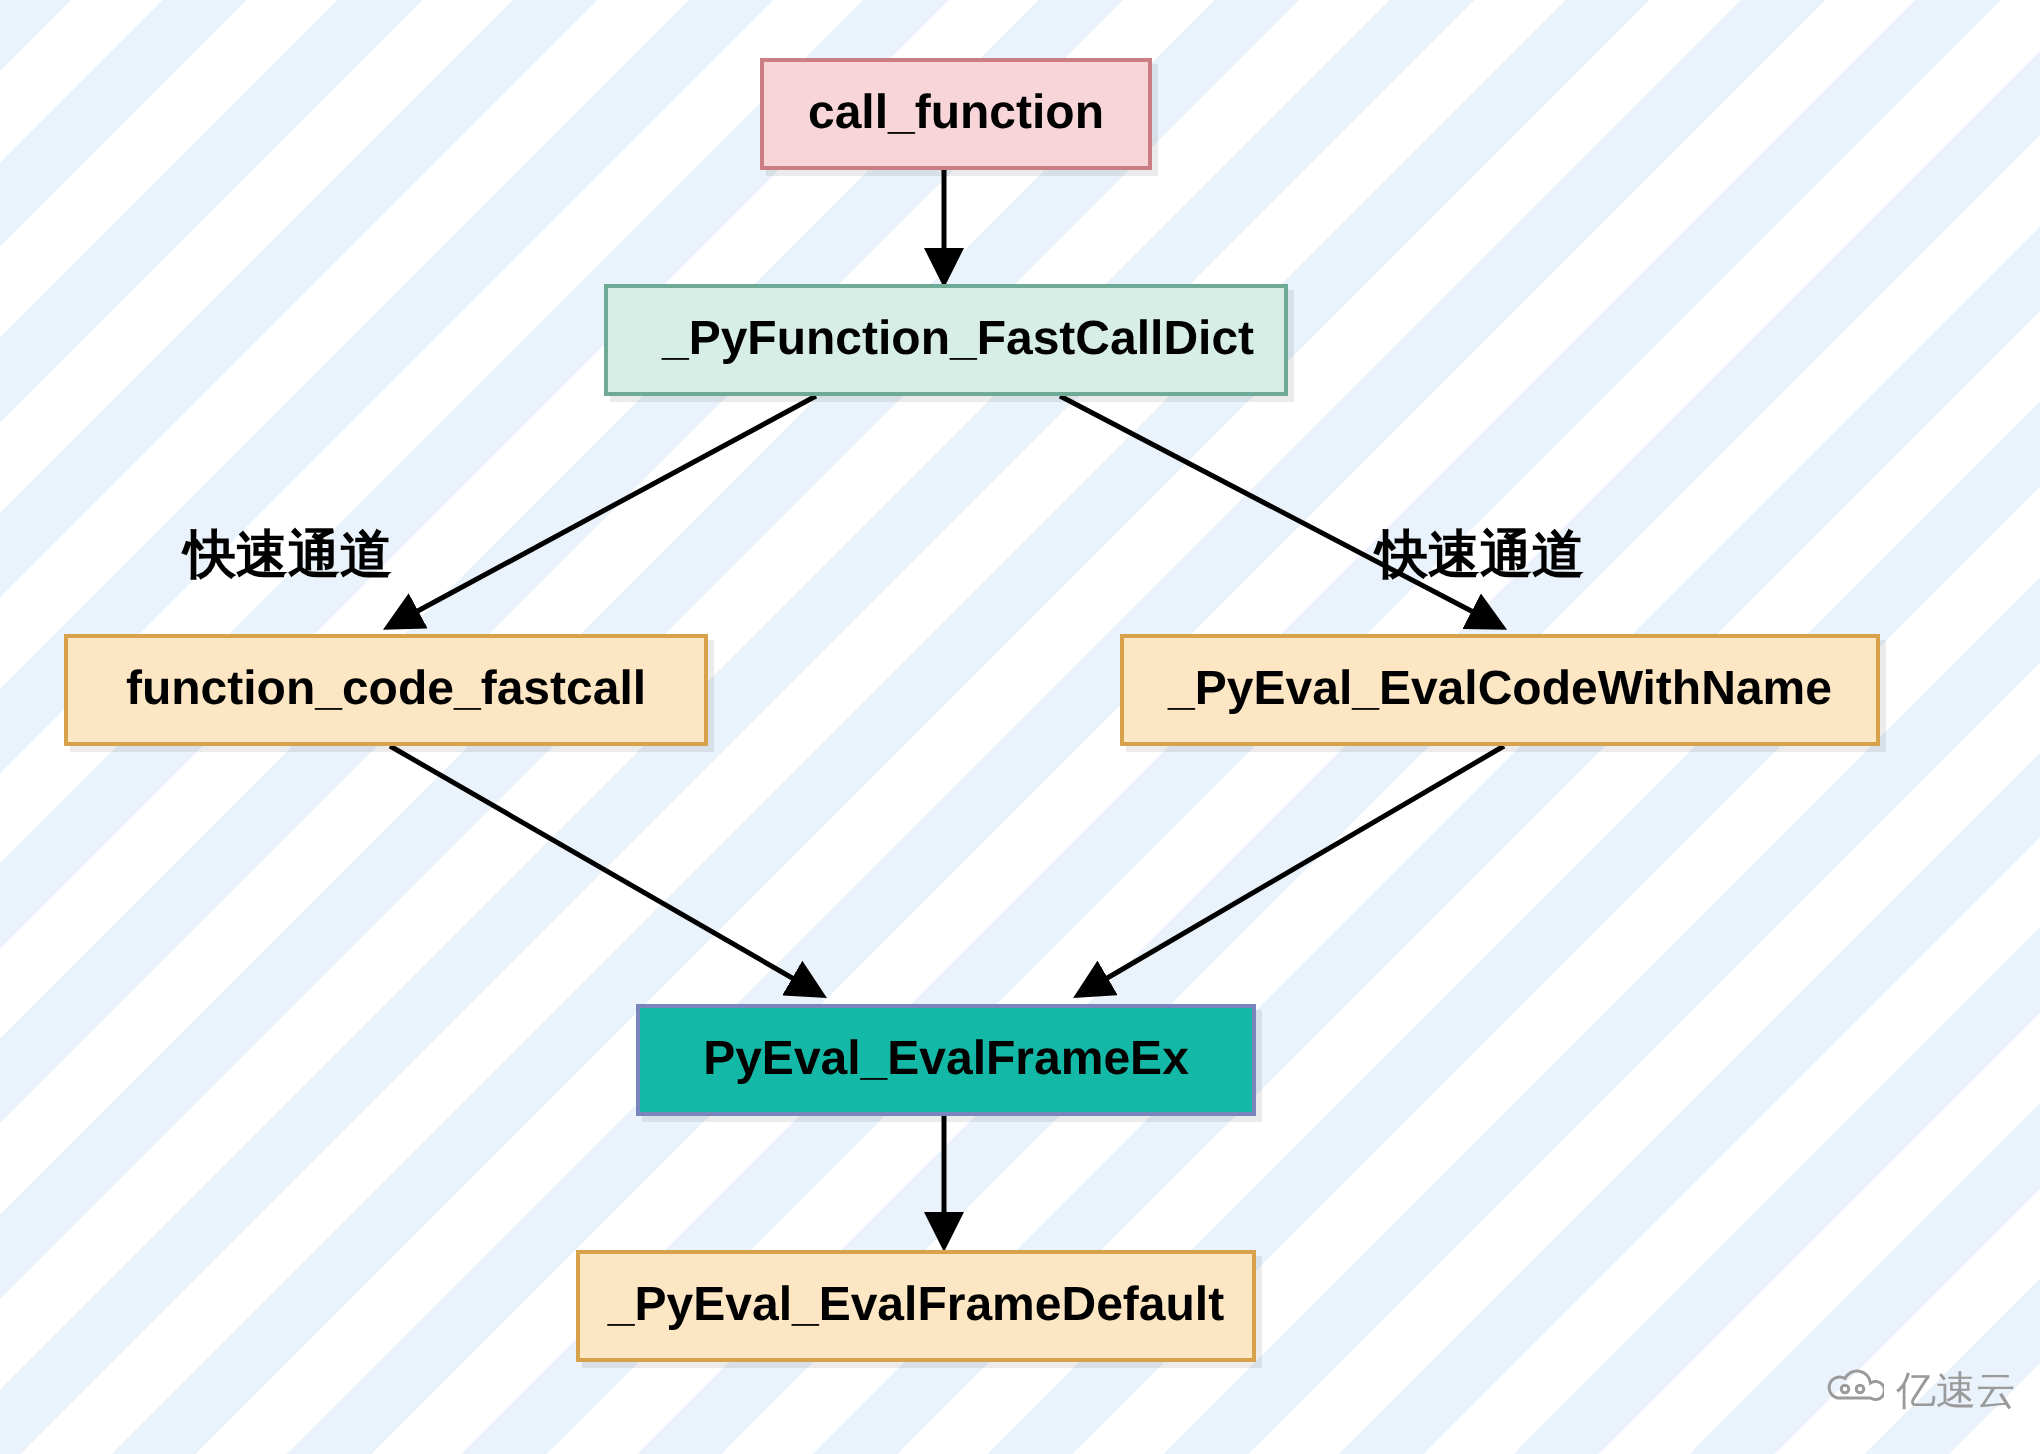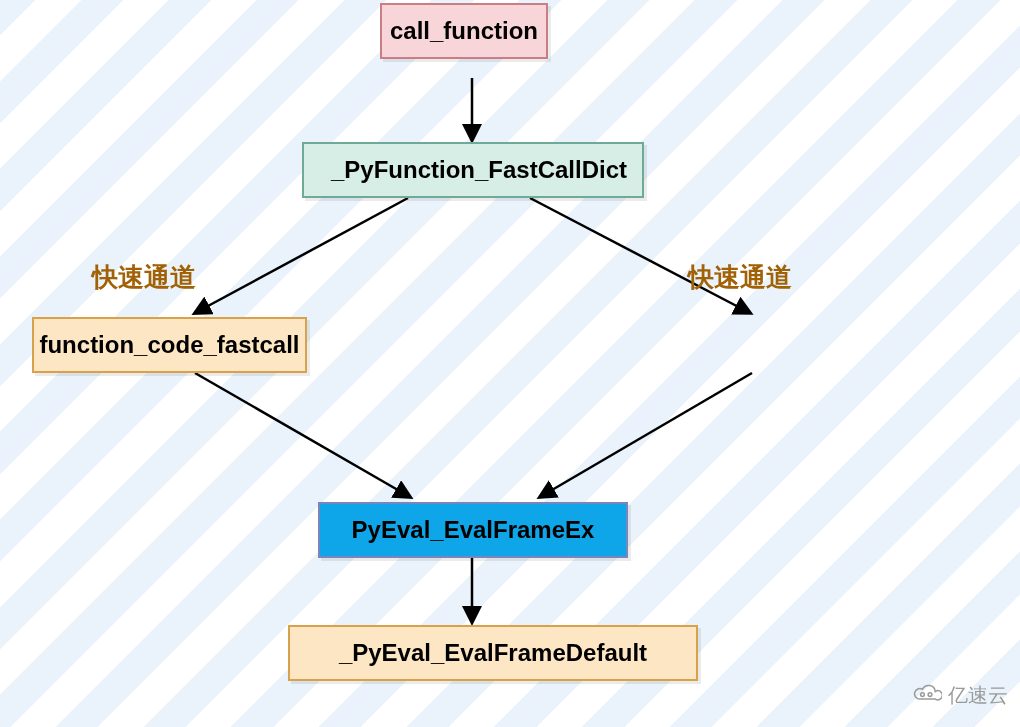--- a/index.html
+++ b/index.html
@@ -39,27 +39,27 @@
     font-size: 24px;
     font-weight: 600;
     color: #000;
     white-space: nowrap;
     box-shadow: 3px 3px 0 rgba(0,0,0,0.08);
     padding: 0 12px;
   }
   .node-pink   { background: #f8d5d8; border-color: #ca7e84; }
   .node-green  { background: #d6eee5; border-color: #6faa96; padding-left: 24px; }
   .node-orange { background: #fde6c4; border-color: #d8a24a; }
-  .node-blue   { background: #0ea5e9; border-color: #7a86bb; }
+  .node-blue   { background: #14b8a6; border-color: #7a86bb; }
 
   .label {
     position: absolute;
     font-size: 26px;
     font-weight: 700;
-    color: #a16207;
+    color: #000000;
     font-family: "Microsoft YaHei", "SimHei", sans-serif;
     white-space: nowrap;
   }
 
   svg.arrows {
     position: absolute;
     left: 0; top: 0;
     width: 1020px; height: 727px;
     pointer-events: none;
   }
@@ -97,30 +97,31 @@
 
     <line x1="530" y1="198" x2="750" y2="313" stroke="#000" stroke-width="2.5" marker-end="url(#ah)"></line>
 
     <line x1="195" y1="373" x2="410" y2="497" stroke="#000" stroke-width="2.5" marker-end="url(#ah)"></line>
 
     <line x1="752" y1="373" x2="540" y2="497" stroke="#000" stroke-width="2.5" marker-end="url(#ah)"></line>
 
     <line x1="472" y1="558" x2="472" y2="622" stroke="#000" stroke-width="2.5" marker-end="url(#ah)"></line>
   </svg>
 
-  <div class="node node-pink" style="left:380px; top:3px; width:168px; height:56px;">call_function</div>
+  <div class="node node-pink" style="left:380px; top:29px; width:196px; height:56px;">call_function</div>
 
   <div class="node node-green" style="left:302px; top:142px; width:342px; height:56px;">_PyFunction_FastCallDict</div>
 
-  <div class="node node-orange" style="left:32px; top:317px; width:275px; height:56px;">function_code_fastcall</div>
+  <div class="node node-orange" style="left:32px; top:317px; width:322px; height:56px;">function_code_fastcall</div>
 
+  <div class="node node-orange" style="left:560px; top:317px; width:380px; height:56px;">_PyEval_EvalCodeWithName</div>
 
   <div class="node node-blue" style="left:318px; top:502px; width:310px; height:56px;">PyEval_EvalFrameEx</div>
 
-  <div class="node node-orange" style="left:288px; top:625px; width:410px; height:56px;">_PyEval_EvalFrameDefault</div>
+  <div class="node node-orange" style="left:288px; top:625px; width:340px; height:56px;">_PyEval_EvalFrameDefault</div>
 
   <div class="label" style="left:92px; top:260px;">快速通道</div>
   <div class="label" style="left:688px; top:260px;">快速通道</div>
 
   <div class="watermark">
     <svg viewBox="0 0 40 28">
       <g fill="none" stroke="#9a9a9a" stroke-width="2">
         <path d="M11 22 a7 7 0 1 1 3 -13 a9 9 0 0 1 17 3 a6 6 0 1 1 0 10 H11z"></path>
         <circle cx="14" cy="16" r="2.5"></circle>
         <circle cx="24" cy="16" r="2.5"></circle>

